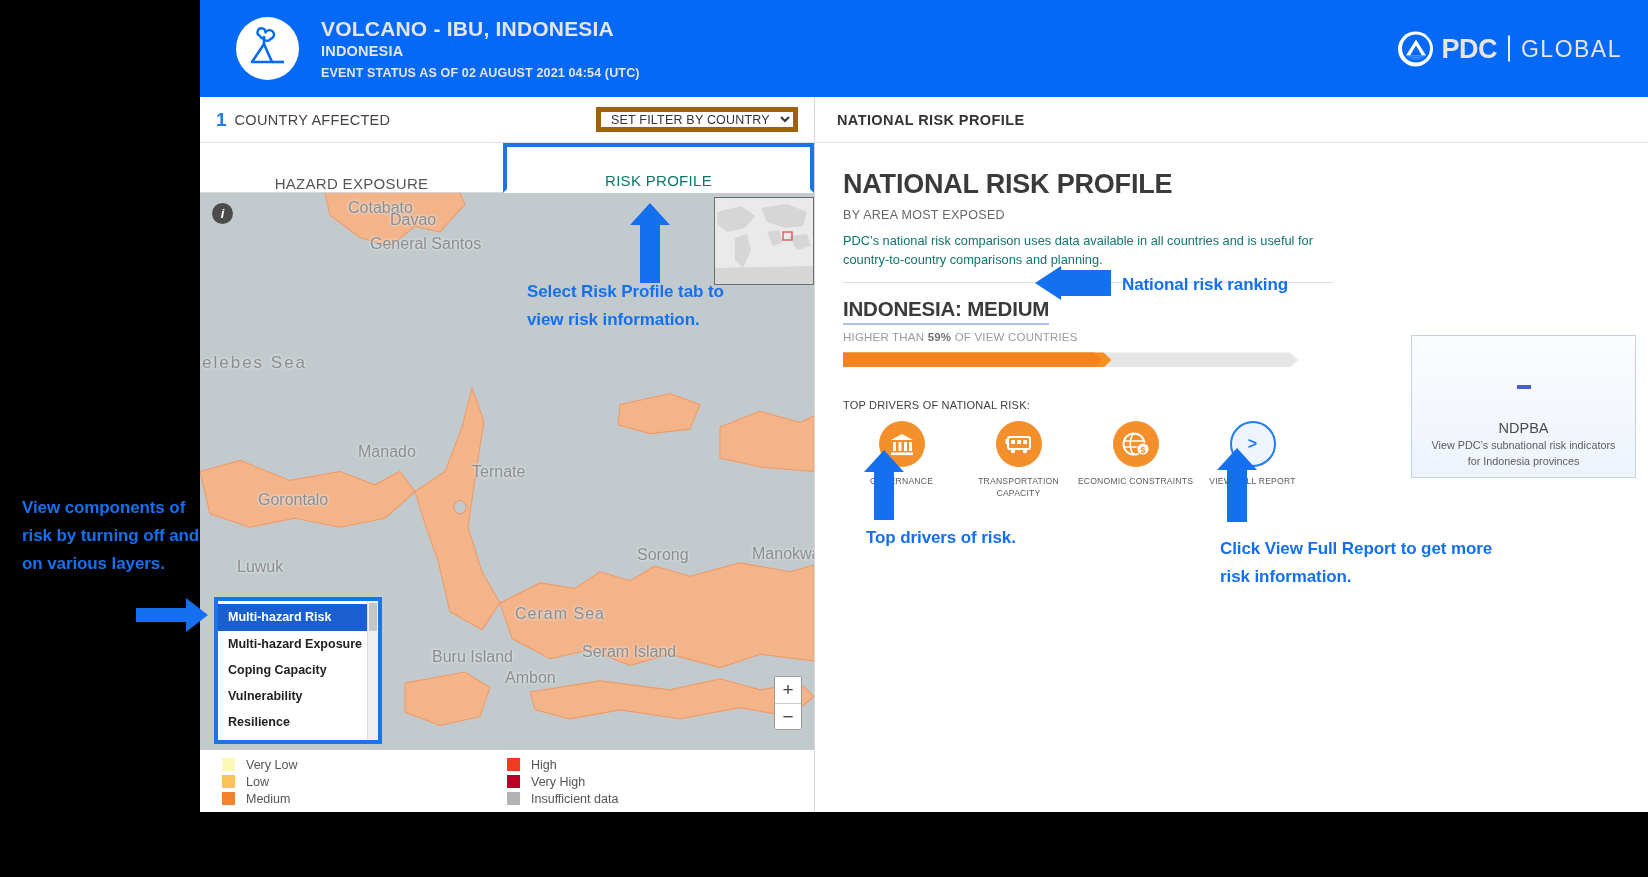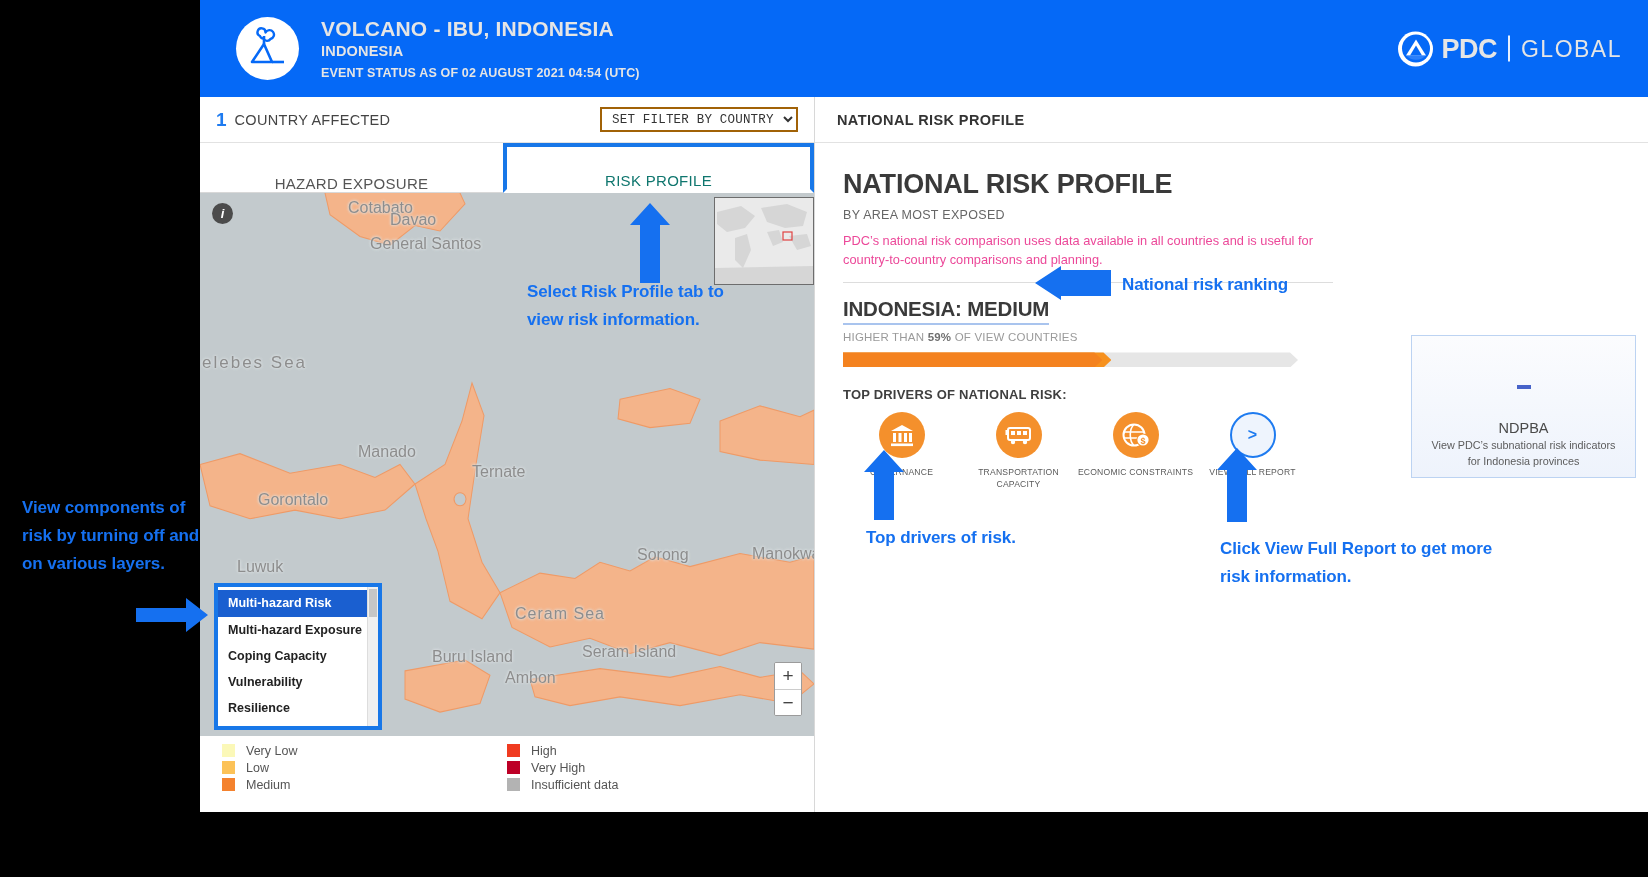--- a/index.html
+++ b/index.html
@@ -54,22 +54,22 @@
 
   
   .country-bar{
     height:46px; display:flex; align-items:center; padding:0 16px;
     border-bottom:1px solid #e2e2e2;
   }
   .country-num{ color:#1e7bf0; font-size:19px; font-weight:bold; margin-right:8px; }
   .country-label{ color:#444; font-size:14.5px; letter-spacing:.3px; }
   .country-filter{
     margin-left:auto; font-size:12.5px; color:#333; letter-spacing:.2px;
-    border:2px solid #a16207; background:#fff; height:25px; padding:0 6px;
-    font-family:Liberation Mono, monospace;
+    border:5px solid #a16207; background:#fff; height:25px; padding:0 6px;
+    font-family:Liberation Sans, sans-serif;
   }
 
   
   .tabs{ height:50px; display:flex; }
   .tab{
     flex:1; display:flex; align-items:flex-end; justify-content:center;
     font-size:15px; color:#555; letter-spacing:.3px; background:#fff;
     border-bottom:1px solid #d8d8d8;
   }
   .tab.active{
@@ -117,54 +117,54 @@
   }
   .layer-item.sel{ background:#1a5fd0; color:#fff; }
   .layer-scroll{
     position:absolute; right:0; top:0; bottom:0; width:11px; background:#f0f0f0;
     border-left:1px solid #ddd;
   }
   .layer-thumb{ position:absolute; right:1px; top:2px; width:8px; height:28px; background:#c6c6c6; }
 
   
   .legend{
-    height:76px; display:flex; padding:6px 22px 0 22px; font-size:12.5px; color:#555;
+    height:62px; display:flex; padding:6px 22px 0 22px; font-size:12.5px; color:#555;
   }
   .legend-col{ width:50%; }
   .legend-row{ display:flex; align-items:center; height:17px; }
   .sw{ width:13px; height:13px; margin-right:11px; flex:0 0 auto; }
 
   
   .nrp-bar{
     height:46px; display:flex; align-items:center; padding:0 22px;
     border-bottom:1px solid #e2e2e2; font-size:14.5px; color:#333;
     font-weight:bold; letter-spacing:.4px;
   }
   .nrp-body{ padding:26px 28px 0 28px; position:relative; flex:1; }
   .nrp-h1{ font-size:27px; font-weight:bold; color:#3a3a3a; letter-spacing:-.2px; }
   .nrp-h2{ font-size:12.5px; color:#666; letter-spacing:.3px; margin-top:8px; }
-  .nrp-p{ font-size:12.8px; color:#ec4899; line-height:1.5; margin-top:9px; max-width:470px; }
+  .nrp-p{ font-size:12.8px; color:#0f766e; line-height:1.5; margin-top:9px; max-width:470px; }
   .nrp-hr{ border-top:1px solid #ddd; margin:13px 0 0 0; max-width:490px; }
 
   .risk-line{ display:flex; align-items:center; margin-top:14px; }
   .risk-title{ font-size:20.5px; font-weight:bold; color:#3a3a3a; letter-spacing:-.2px; border-bottom:2px solid #a9c4ee; padding-bottom:2px;}
   .risk-sub{ font-size:11.5px; color:#9a9a9a; letter-spacing:.2px; margin-top:6px; }
   .risk-sub b{ color:#6f6f6f; }
 
   .risk-bar{ position:relative; width:455px; height:15px; margin-top:9px; }
   .risk-bar .track{ position:absolute; inset:0; background:#e6e6e6;
     clip-path:polygon(0 0, calc(100% - 8px) 0, 100% 50%, calc(100% - 8px) 100%, 0 100%); }
   .risk-bar .fill{ position:absolute; left:0; top:0; bottom:0; width:59%;
     background:#f6911e;
     clip-path:polygon(0 0, calc(100% - 8px) 0, 100% 50%, calc(100% - 8px) 100%, 0 100%); }
   .risk-bar .fill2{ position:absolute; left:0; top:0; bottom:0; width:57%;
     background:#f4821f;
     clip-path:polygon(0 0, calc(100% - 8px) 0, 100% 50%, calc(100% - 8px) 100%, 0 100%); }
 
-  .drivers-label{ font-size:13px; font-weight:bold; color:#3f3f3f; letter-spacing:.2px; margin-top:20px; }
+  .drivers-label{ font-size:11px; font-weight:normal; color:#3f3f3f; letter-spacing:.2px; margin-top:32px; }
   .drivers{ display:flex; margin-top:10px; }
   .driver{ width:117px; text-align:center; }
   .driver-ic{
     width:46px; height:46px; border-radius:50%; background:#f4902c;
     display:flex; align-items:center; justify-content:center; margin:0 auto;
   }
   .driver-lbl{ font-size:8.6px; color:#5a5a5a; margin-top:9px; line-height:1.3; letter-spacing:.2px; }
   .driver-ic.view{
     background:#eef4fd; border:2px solid #1e7bf0; color:#1e7bf0;
     font-size:16px; font-weight:bold;

